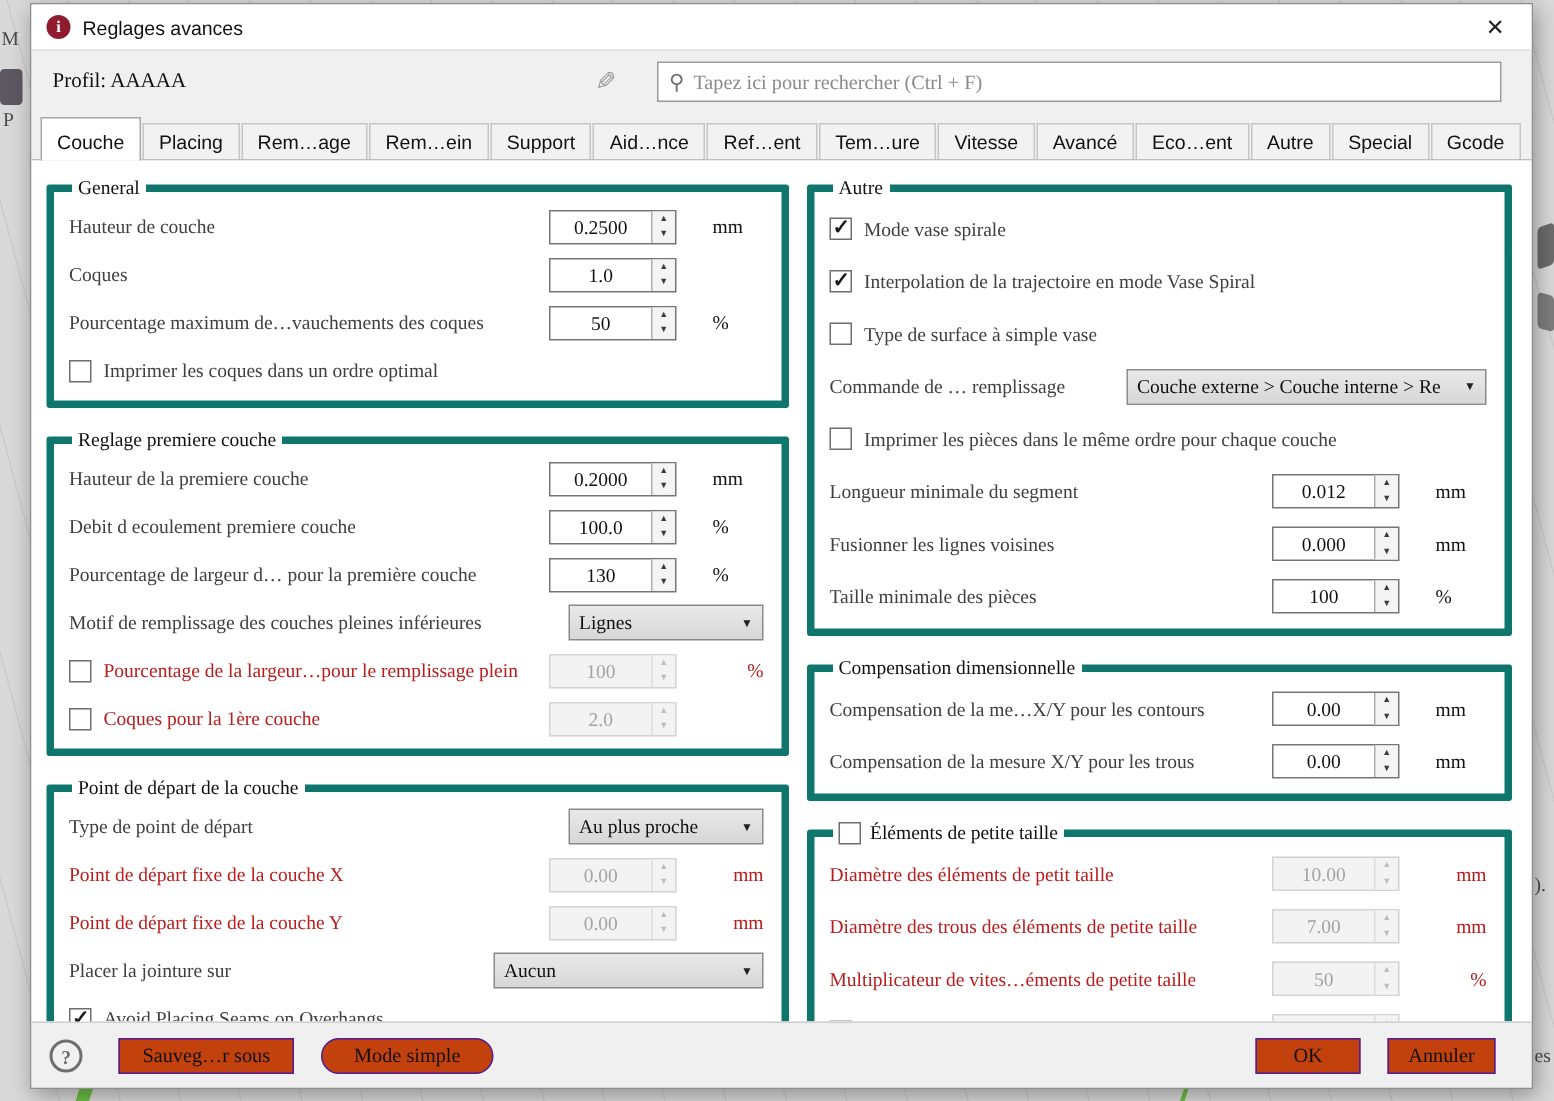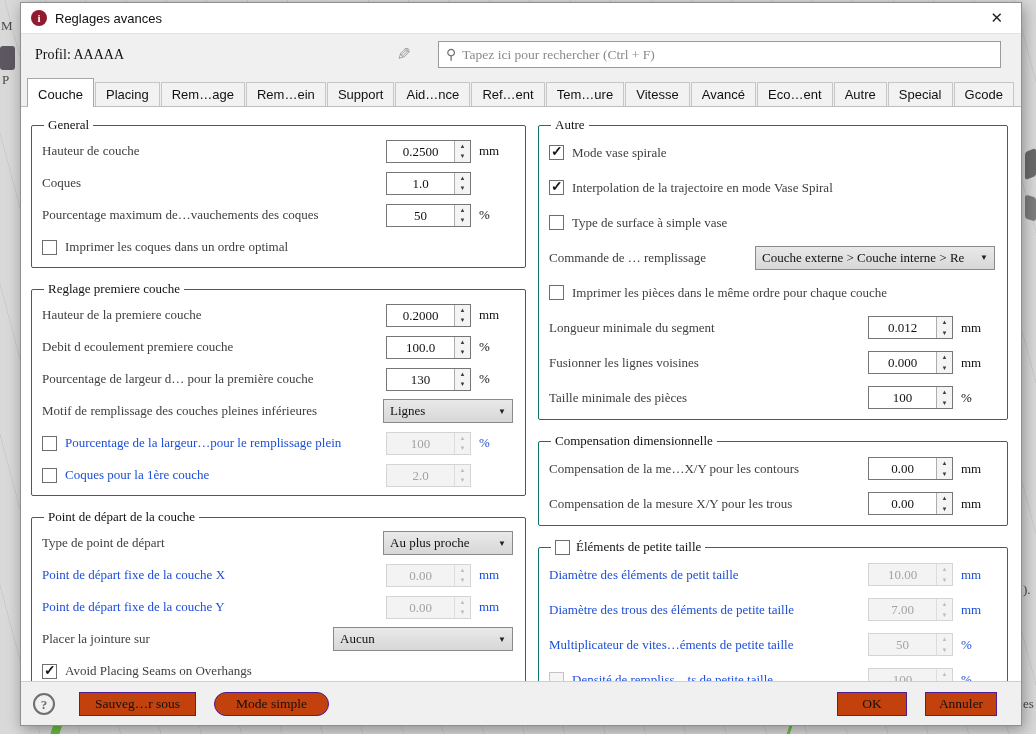--- a/index.html
+++ b/index.html
@@ -76,52 +76,52 @@
 
   
   .content {
     flex:1 1 auto; background:#ffffff; display:flex; padding:10px 15px 4px 10px; gap:12px;
     overflow:hidden;
   }
   .col-left  { width:495px; flex:0 0 auto; }
   .col-right { width:470px; flex:0 0 auto; }
 
   fieldset.group {
-    border:1px solid #0f766e; border-radius:2px; margin-bottom:13px;
+    border:5px solid #0f766e; border-radius:2px; margin-bottom:13px;
     padding:2px 12px 4px 10px; background:#fff;
   }
   fieldset.group legend {
     font-size:13px; color:#111; padding:0 4px; margin-left:2px;
     display:flex; align-items:center; gap:6px;
   }
   .row { display:flex; align-items:center; }
   .col-left  .row { height:32px; }
   .col-right .row { height:35px; }
   .lbl { font-size:13px; color:#404040; white-space:nowrap; overflow:hidden; }
-  .row.disabled .lbl, .row.disabled .unit { color:#1d4ed8; }
+  .row.disabled .lbl, .row.disabled .unit { color:#b91c1c;text-align:right; }
   .ctl { margin-left:auto; display:flex; align-items:center; flex:0 0 auto; }
 
   
   .spin {
     width:85px; height:23px; border:1px solid #767676; background:#fff;
     display:flex; align-items:stretch;
   }
   .spin .val {
     flex:1; text-align:center; font-size:13px; color:#111; line-height:21px;
     overflow:hidden;
   }
   .spin .btns { width:16px; border-left:1px solid #adadad; display:flex; flex-direction:column; background:#f4f4f4; }
   .spin .btns span {
     flex:1; font-size:6px; line-height:10px; text-align:center; color:#3b3b3b; cursor:default;
   }
   .spin.disabled { border-color:#d4d4d4; background:#f3f3f3; }
   .spin.disabled .val { color:#a3a3a3; }
   .spin.disabled .btns { border-left-color:#dcdcdc; background:#f3f3f3; }
   .spin.disabled .btns span { color:#bdbdbd; }
-  .unit { width:34px; font-size:13px; color:#111; margin-left:8px; white-space:nowrap; }
+  .unit { width:34px; font-size:13px; color:#111; margin-left:24px; white-space:nowrap; }
 
   
   .combo {
     height:24px; background:linear-gradient(#e9e9e9,#d7d7d7); border:1px solid #8a8a8a;
     display:flex; align-items:center; padding:0 6px; cursor:default;
   }
   .combo .cval { font-size:13px; color:#111; flex:1; white-space:nowrap; overflow:hidden; }
   .combo .arr { font-size:8px; color:#222; margin-left:6px; }
 
   

